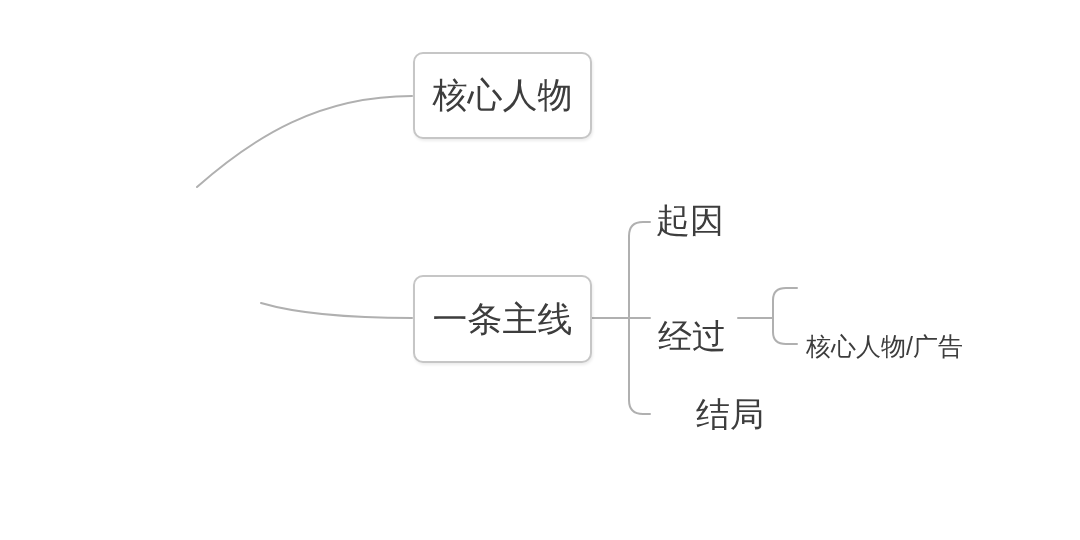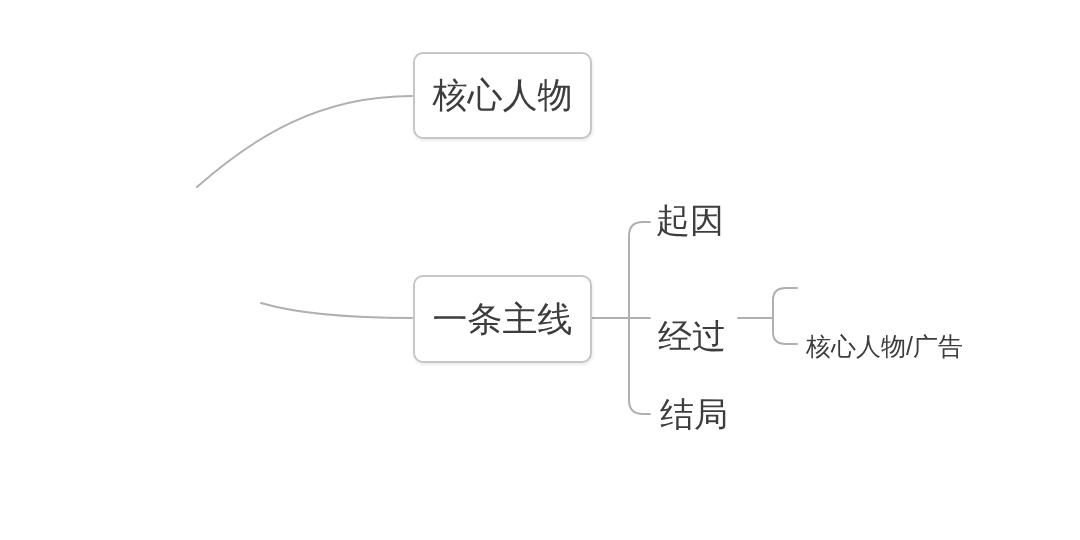--- a/index.html
+++ b/index.html
@@ -66,21 +66,21 @@
   .node-mainline { left: 413px; top: 275px; width: 179px; height: 88px; }
   .label {
     position: absolute;
     transform: translateY(-50%);
     justify-content: flex-start;
   }
   .label-l3 { font-size: 34px; }
   .label-l4 { font-size: 25px; }
   .node-cause   { left: 656px; top: 221px; }
   .node-process { left: 658px; top: 317px; margin-top: 20px; }
-  .node-ending  { left: 660px; top: 415px; }
+  .node-ending  { left: 696px; top: 415px; }
   .node-climax  { left: 806px; top: 288px; }
   .node-product { left: 806px; top: 346px; }
 </style>
 </head>
 <body>
 
 <div class="canvas">
 
   <svg class="connectors" viewBox="0 0 1080 540" xmlns="http://www.w3.org/2000/svg" aria-hidden="true">
     <path d="M 197 187 C 255 136 320 96 412 96"></path>

